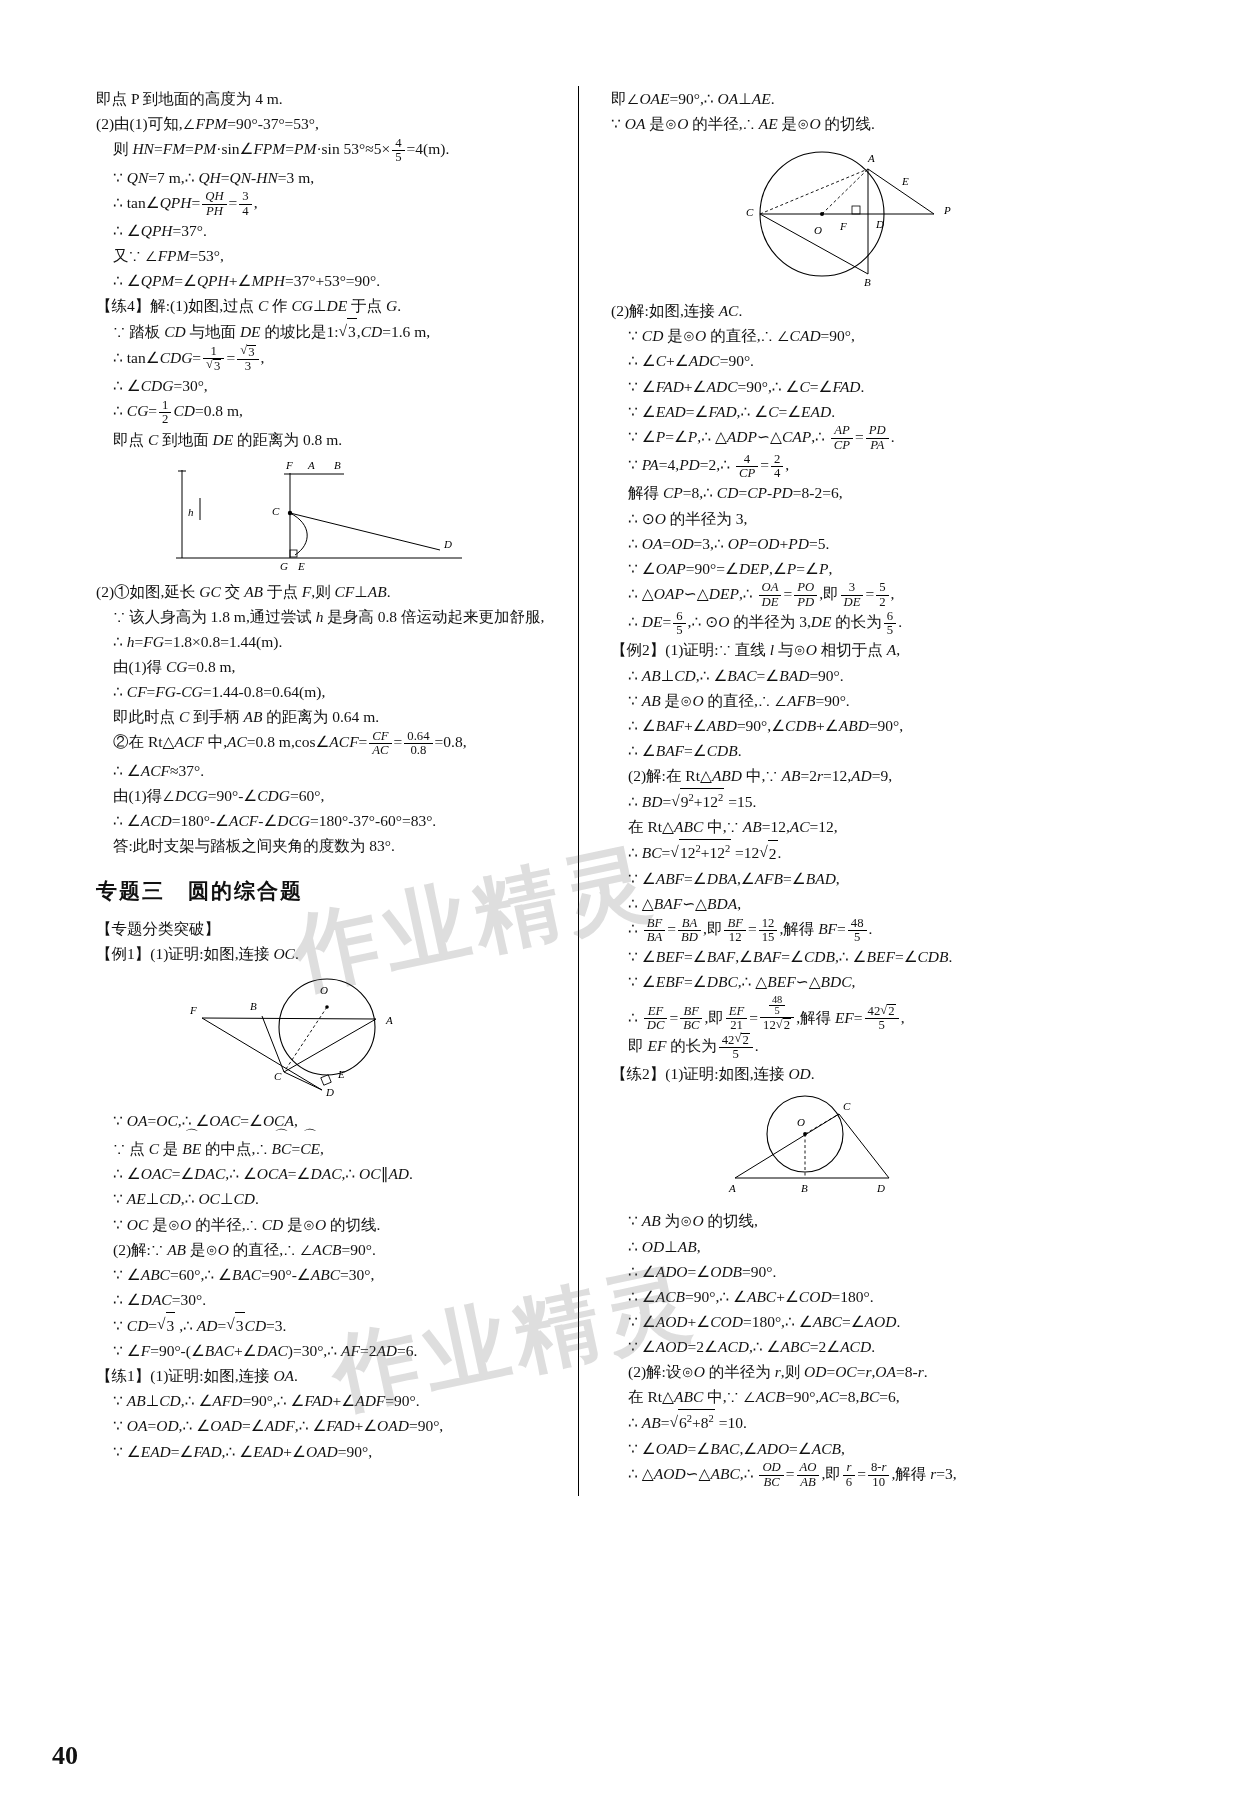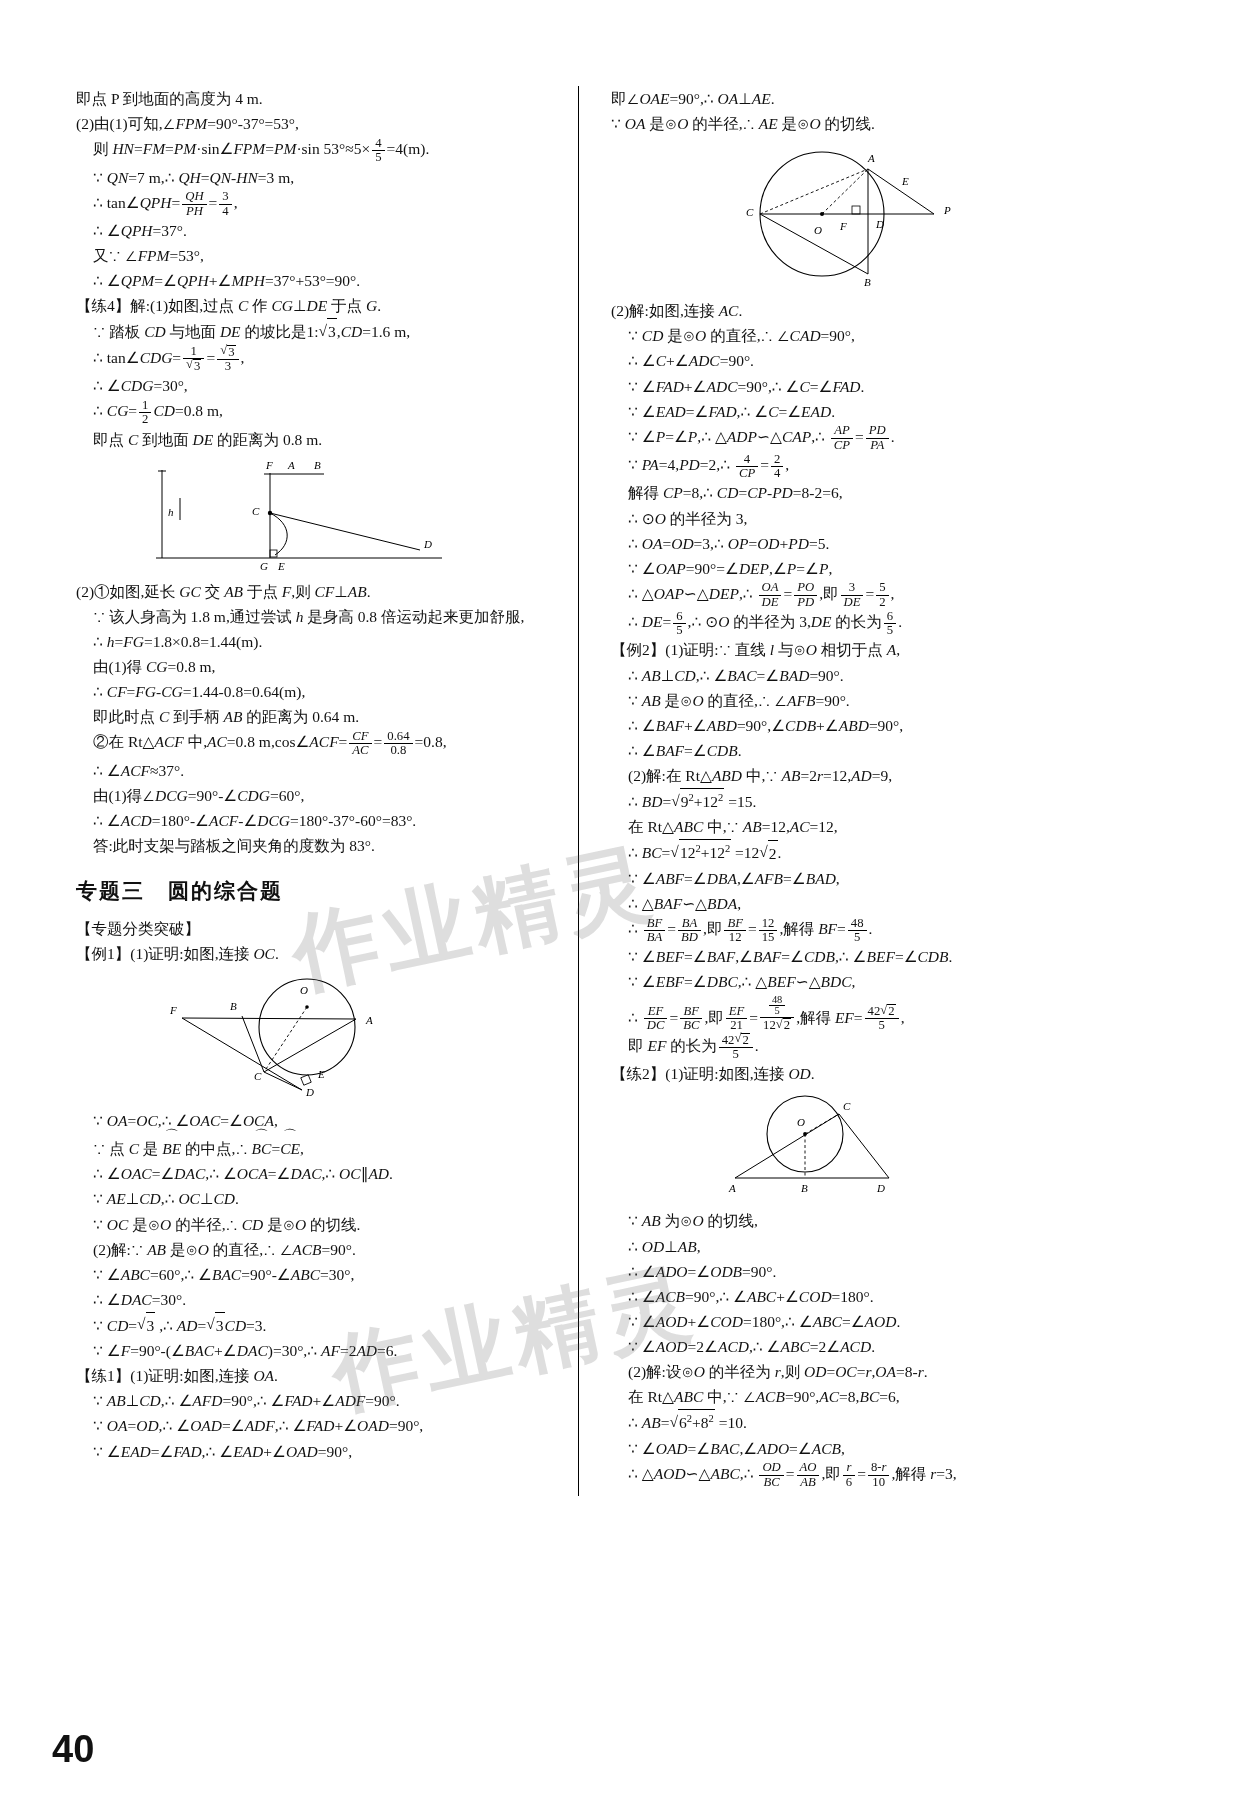--- a/index.html
+++ b/index.html
@@ -14,21 +14,21 @@
   .page{
     position:absolute;inset:0;
   }
   .col{
     position:absolute;
     top:86px;
     width:462px;
     font-size:15.5px;
     line-height:1.62;
   }
-  .col.left{left:76px;}
+  .col.left{left:96px;}
   .col.right{left:611px;}
   .divider{
     position:absolute;
     left:578px;top:86px;
     width:1px;height:1410px;
     background:#000;
   }
   .line{white-space:nowrap;}
   .wrapline{white-space:normal;}
   .indent1{padding-left:1.1em;}
@@ -76,23 +76,23 @@
     letter-spacing:2px;
     margin:16px 0 8px;
   }
   .fig{
     margin:6px auto;
     display:block;
   }
   .pagenum{
     position:absolute;
     left:52px;bottom:36px;
-    font-size:38px;
+    font-size:26px;
     font-weight:bold;
-    font-family:Liberation Sans, sans-serif;
+    font-family:Liberation Serif, serif;
   }
   .watermark{
     position:absolute;
     left:0;top:0;width:100%;height:100%;
     pointer-events:none;
     overflow:hidden;
   }
   .wm{
     position:absolute;
     font-family:"Liberation Sans",sans-serif;

